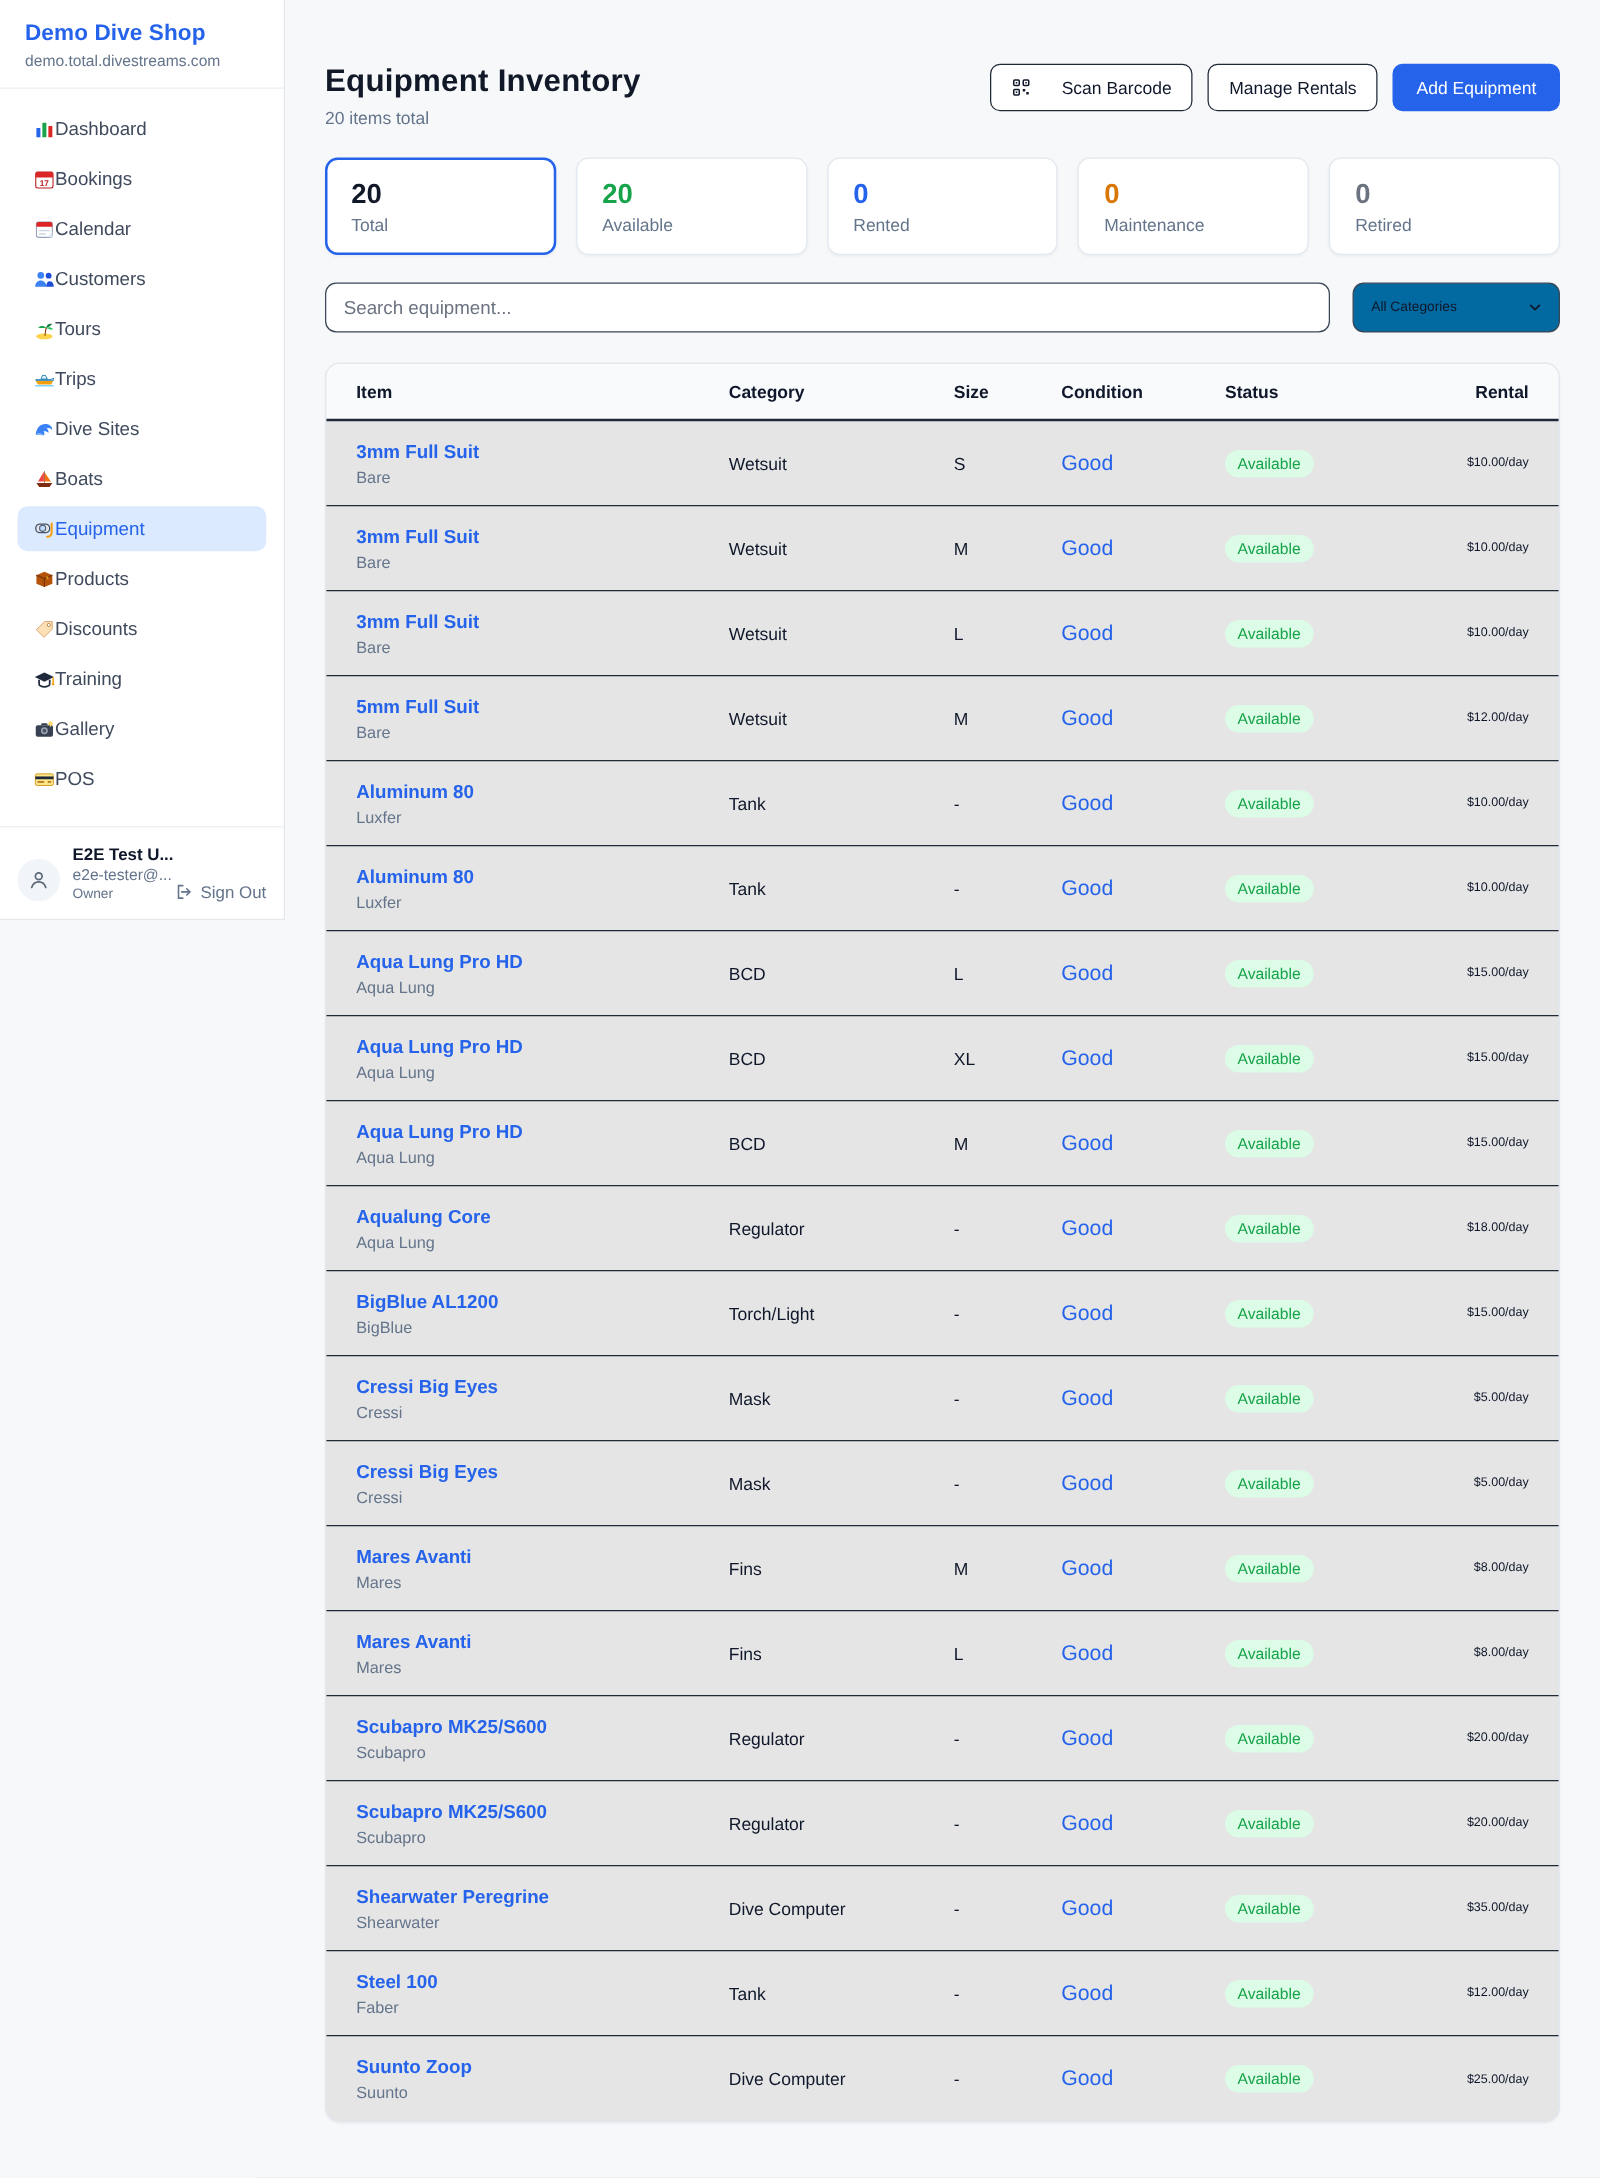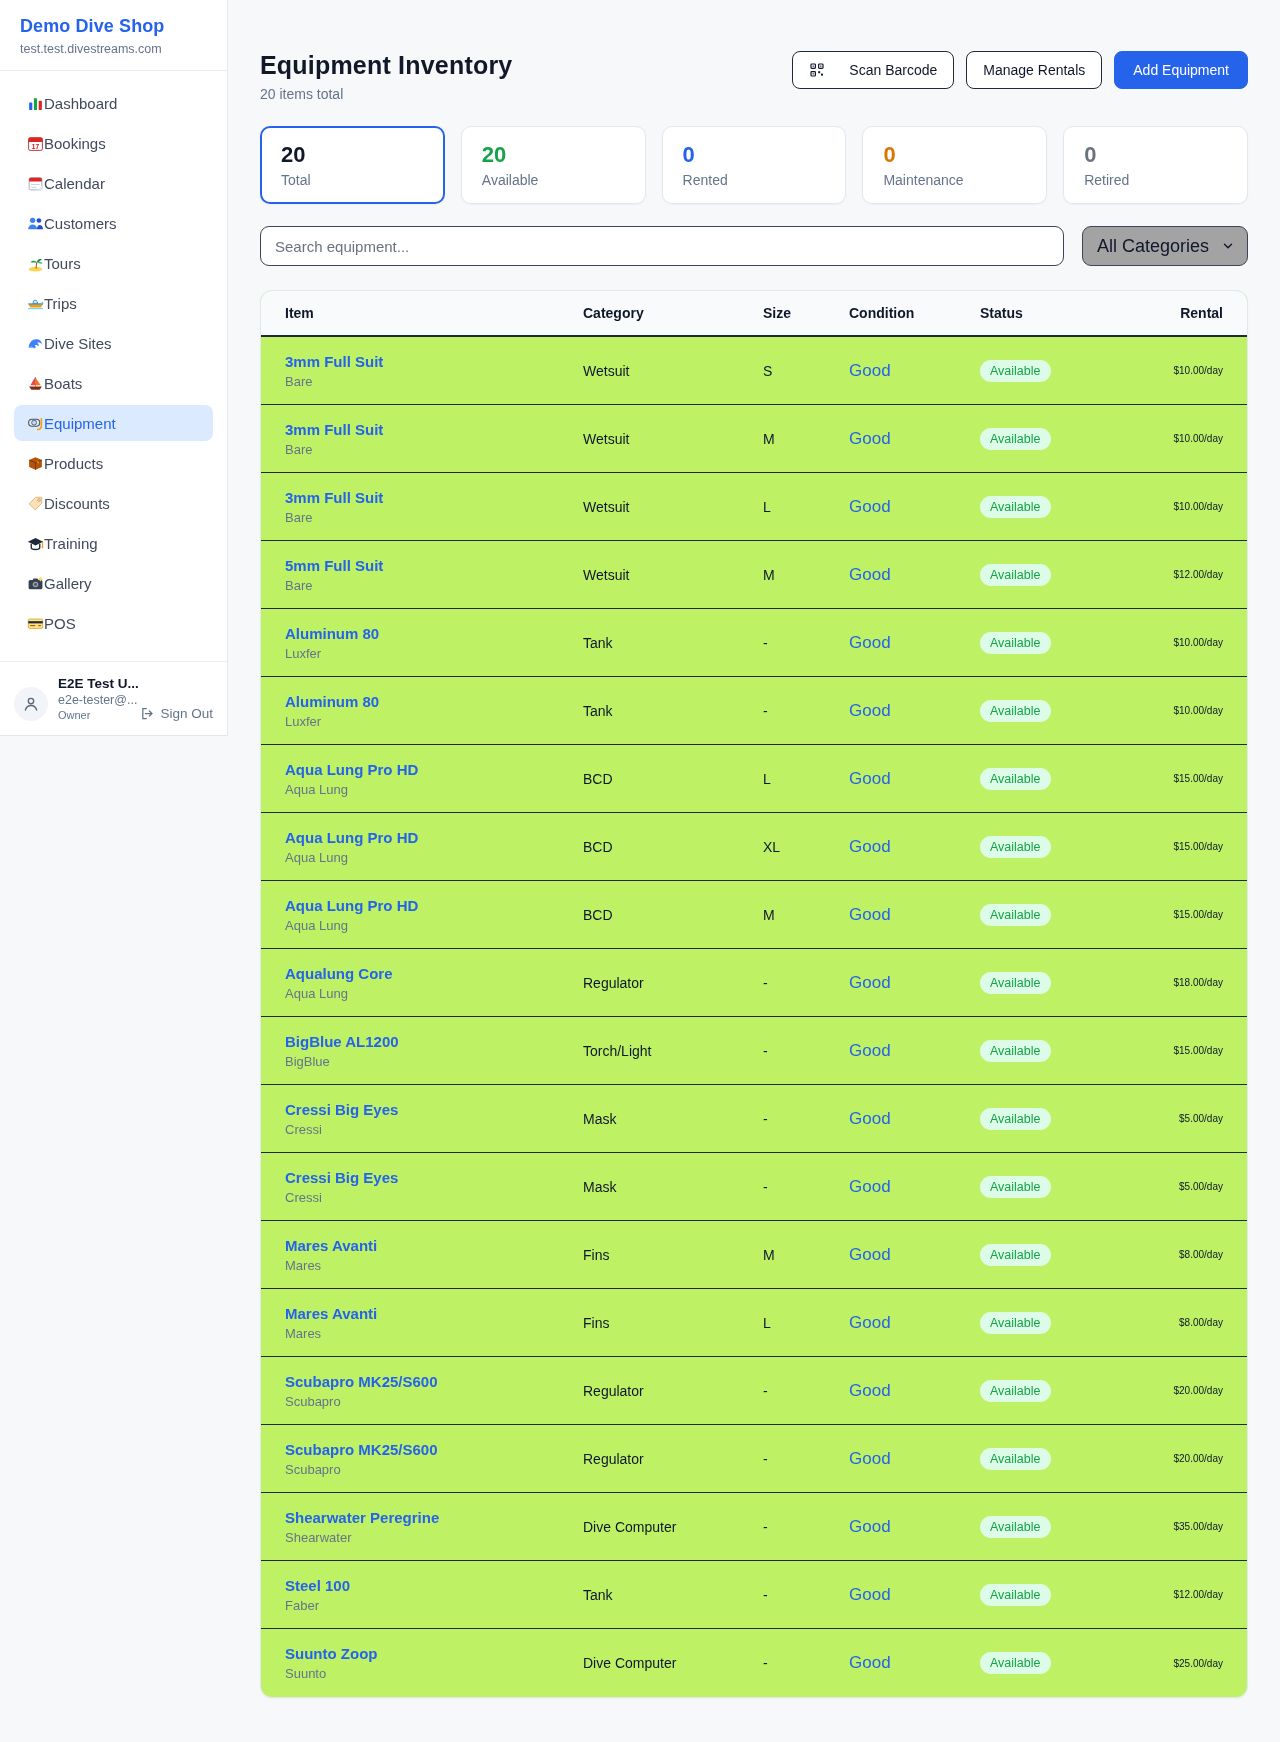--- a/index.html
+++ b/index.html
@@ -71,26 +71,26 @@
   
   .filters { display:flex; gap:18px; margin-top:22px; }
   .search-input {
     flex:1; height:40px; border:1px solid #3b4656; border-radius:9px;
     padding:0 14px; font-size:15px; font-family:"Liberation Sans",sans-serif;
     background:#fff; color:#0f172a; outline:none;
   }
   .search-input::placeholder { color:#6b7280; }
   .select {
     width:166px; height:40px; border:1px solid #3b4656; border-radius:9px;
-    background:#a3a3a3; display:flex; align-items:center; justify-content:space-between;
-    padding:0 12px 0 14px; font-size:18px; color:#0f172a; cursor:pointer;
+    background:#0369a1; display:flex; align-items:center; justify-content:space-between;
+    padding:0 12px 0 14px; font-size:11px; color:#0f172a; cursor:pointer;
   }
   
   .table-card {
-    margin-top:24px; background:#bef264; border:1px solid #e2e8f0; border-radius:12px;
+    margin-top:24px; background:#e5e5e5; border:1px solid #e2e8f0; border-radius:12px;
     overflow:hidden; box-shadow:0 1px 2px rgba(15,23,42,.04);
   }
   .tgrid { display:grid; grid-template-columns:298px 180px 86px 131px 140px 1fr; align-items:center; }
   .thead {
     background:#f8fafc; padding:14px 24px;
     border-bottom:2px solid #1f2937;
     font-size:14px; font-weight:bold; color:#0f172a;
   }
   .th-rental { text-align:right; }
   .tr { padding:14px 24px; border-bottom:1px solid #1f2937; min-height:68px; }
@@ -105,21 +105,21 @@
   }
   .rental { font-size:10px; color:#0f172a; text-align:right; }
 </style>
 </head>
 <body>
 
 <div class="left-col">
   <div class="sidebar">
     <div class="brand-box">
       <div class="brand-title">Demo Dive Shop</div>
-      <div class="brand-domain">test.test.divestreams.com</div>
+      <div class="brand-domain">demo.total.divestreams.com</div>
     </div>
     <nav class="nav" id="nav">
         <div class="nav-item">
           <span class="nav-ic">
             <svg viewBox="0 0 16 16">
               <rect x="2" y="7" width="3" height="7" rx=".5" fill="#2563eb"></rect>
               <rect x="6.5" y="3" width="3" height="11" rx=".5" fill="#16a34a"></rect>
               <rect x="11" y="5.5" width="3" height="8.5" rx=".5" fill="#dc2626"></rect>
             </svg>
           </span>

